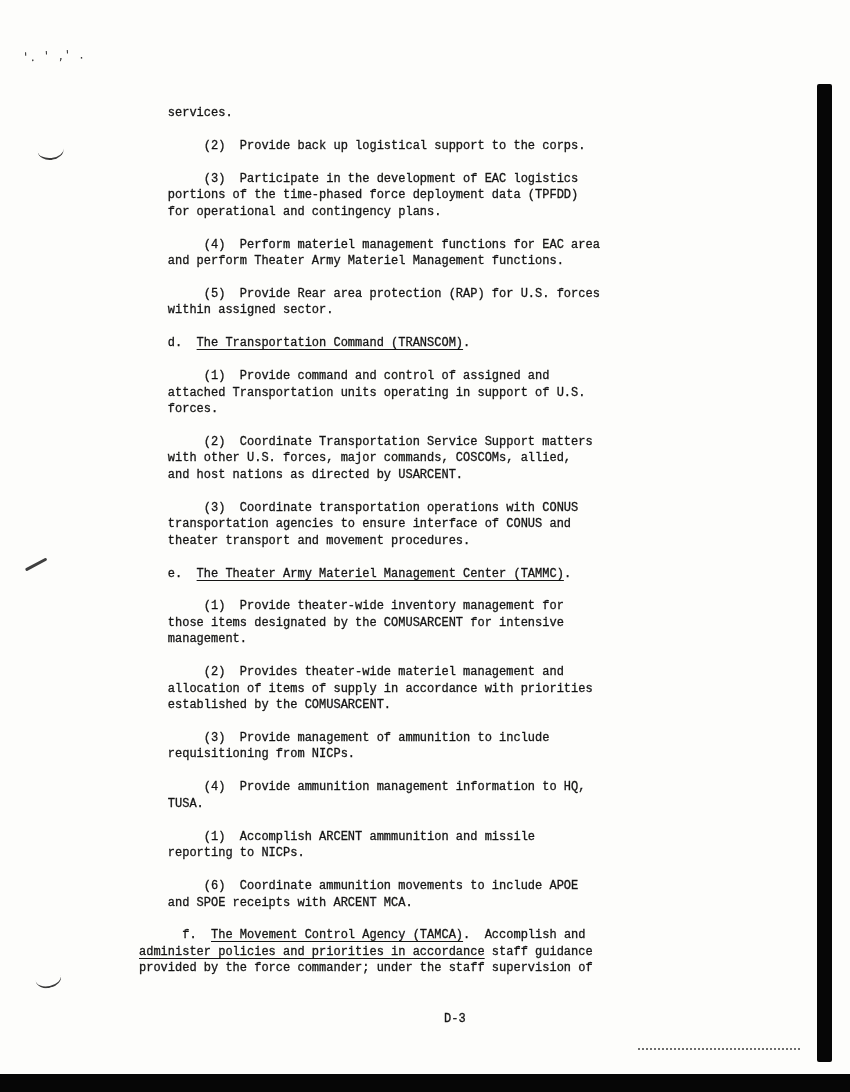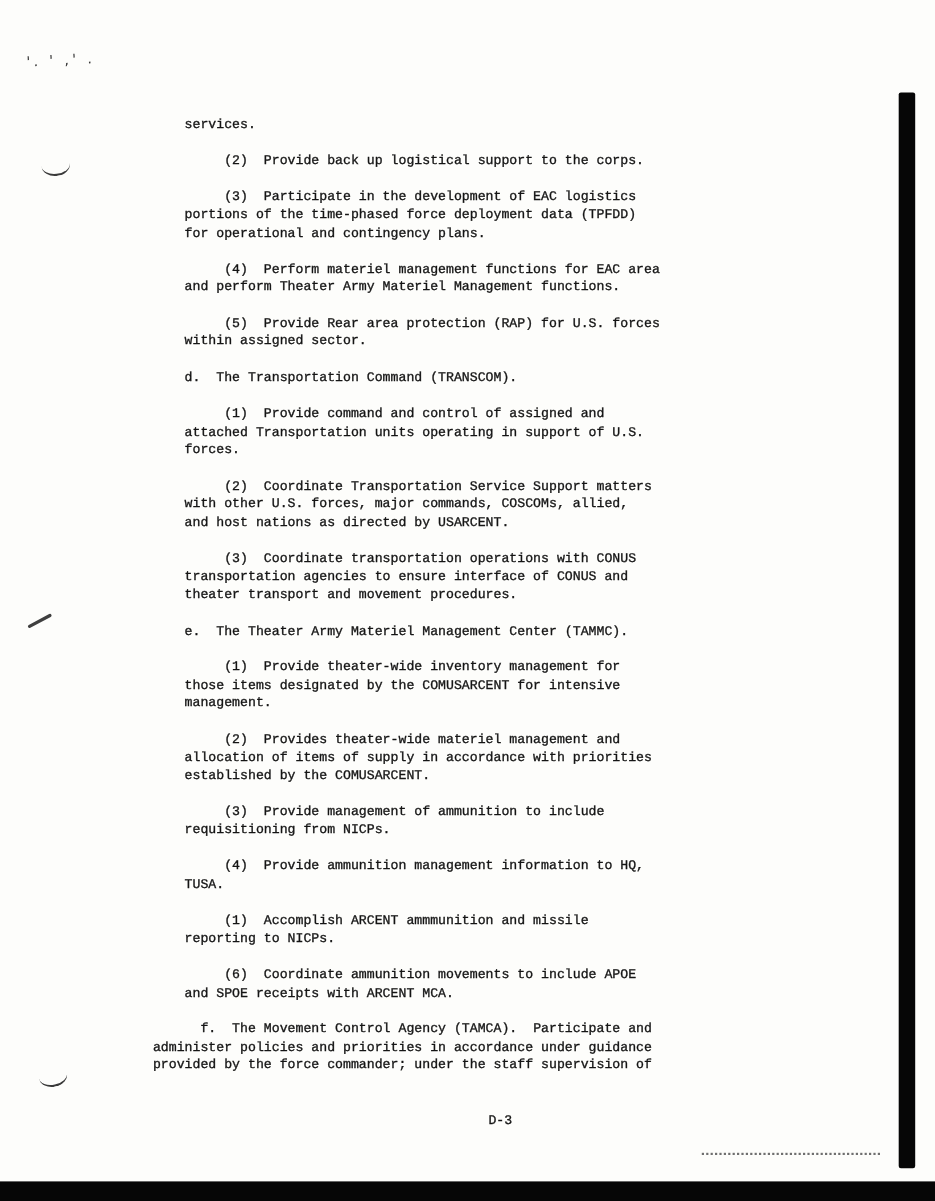--- a/index.html
+++ b/index.html
@@ -21,20 +21,21 @@
     top: 105px;
     font-size: 12px;
     line-height: 16.45px;
     color: #151515;
     -webkit-text-stroke: 0.3px #151515;
   }
   .paragraph { margin: 0 0 16.45px 0; }
   .paragraph:last-child { margin-bottom: 0; }
   .line { white-space: pre; }
   .u {
+    text-decoration: underline;
     text-underline-offset: 3px;
     text-decoration-thickness: 1.2px;
   }
   .page-number {
     position: absolute;
     left: 444px;
     top: 1012px;
     font-size: 12px;
     color: #151515;
     -webkit-text-stroke: 0.3px #151515;
@@ -169,22 +170,22 @@
       </div>
       <div class="paragraph">
         <div class="line"><span>         (1)  Accomplish ARCENT ammmunition and missile</span></div>
         <div class="line"><span>    reporting to NICPs.</span></div>
       </div>
       <div class="paragraph">
         <div class="line"><span>         (6)  Coordinate ammunition movements to include APOE</span></div>
         <div class="line"><span>    and SPOE receipts with ARCENT MCA.</span></div>
       </div>
       <div class="paragraph">
-        <div class="line"><span>      f.  </span><span class="u">The Movement Control Agency (TAMCA)</span><span>.  Participate and</span></div>
-        <div class="line"><span class="u">administer policies and priorities in accordance</span><span> under guidance</span></div>
+        <div class="line"><span>      f.  </span><span class="u">The Movement Control Agency (TAMCA)</span><span>.  Accomplish and</span></div>
+        <div class="line"><span class="u">administer policies and priorities in accordance</span><span> staff guidance</span></div>
         <div class="line"><span>provided by the force commander; under the staff supervision of</span></div>
       </div>
     </div>
 
   <div class="page-number">D-3</div>
 
   <div class="dotted-artifact"></div>
   <div class="edge-bar-right"></div>
   <div class="edge-bar-bottom"></div>
 

